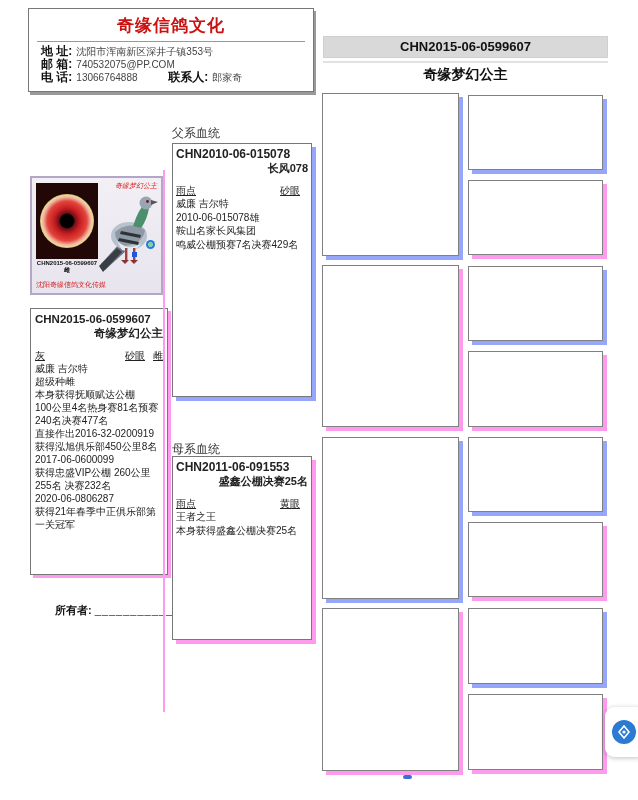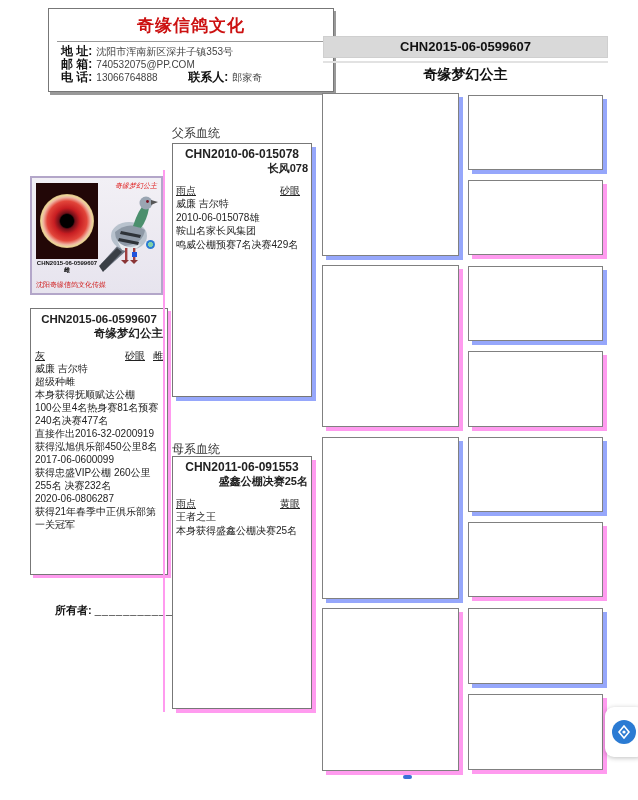--- a/index.html
+++ b/index.html
@@ -5,21 +5,21 @@
   :root{
     --accent-red:#cc1111; --bar-bg:#d9d9d9; --blue-shadow:#96a7fb; --pink-shadow:#ff9bef;
     --box-border:#808080; --share-blue:#2b7bd3;
   }
   *{margin:0;padding:0;box-sizing:border-box;}
   html,body{background:#fff;}
   body{font-family:"Liberation Sans","DejaVu Sans",sans-serif;color:#222;}
   #page{position:relative;width:638px;height:800px;background:#fff;overflow:hidden;}
 
   
-  .contact-card{position:absolute;left:48px;top:8px;width:286px;height:84px;
+  .contact-card{position:absolute;left:28px;top:8px;width:286px;height:84px;
     background:#fff;border:1px solid #777;box-shadow:2px 3px 0 #999;}
   .contact-title{color:var(--accent-red);font-weight:bold;font-size:17px;text-align:center;margin-top:5px;letter-spacing:1px;}
   .contact-sep{margin:4px 8px 3px 8px;border-top:1px solid #999;}
   .contact-row{padding-left:12px;font-size:10px;line-height:13px;color:#444;white-space:nowrap;}
   .contact-row b{font-size:12px;color:#111;margin-right:4px;}
   .contact-row .second{margin-left:28px;}
 
   
   .ring-bar{position:absolute;left:323px;top:36px;width:285px;height:22px;background:var(--bar-bg);
     border:1px solid #cfcfcf;text-align:center;font-weight:bold;font-size:13px;line-height:20px;color:#111;}
@@ -37,38 +37,38 @@
   .photo-script{position:absolute;right:4px;top:4px;width:56px;text-align:right;font-size:7px;line-height:9px;
     color:#e02020;font-family:"DejaVu Serif",serif;font-style:italic;}
   .studio-caption{position:absolute;left:4px;bottom:3px;font-size:7px;color:#d02020;}
   .photo-logo{position:absolute;right:6px;top:62px;width:9px;height:9px;border-radius:50%;
     background:radial-gradient(circle,#7fd0a8 0 40%,#2b7bd3 41% 100%);}
   .pigeon-svg{position:absolute;right:0px;top:8px;}
 
   
   .main-box{position:absolute;left:30px;top:308px;width:138px;height:267px;background:#fff;
     border:1px solid #777;box-shadow:3px 3px 0 var(--pink-shadow);padding:3px 4px;font-size:10px;line-height:13px;}
-  .box-ring{font-weight:bold;font-size:11.5px;text-align:center;line-height:14px;}
+  .box-ring{font-weight:bold;font-size:11.5px;line-height:14px;}
   .box-name{font-weight:bold;font-size:11.5px;text-align:right;line-height:14px;}
   .trait-row{display:flex;line-height:13px;margin-top:9px;text-decoration:underline;}
   .trait-row .t-color{flex:1;}
   .trait-row .t-eye{margin-right:8px;}
   .list-line{min-height:13px;}
   .ach-list{}
 
   
   .owner-line{position:absolute;left:55px;top:603px;font-size:11px;font-weight:bold;color:#111;}
   .owner-line .blank{font-weight:normal;color:#333;letter-spacing:1px;}
 
   
   .section-label{position:absolute;font-size:12px;color:#333;}
   .blood-box{position:absolute;width:140px;background:#fff;border:1px solid #777;
     padding:3px;font-size:10px;line-height:13.5px;}
   .father-box{left:172px;top:143px;height:254px;box-shadow:4px 4px 0 var(--blue-shadow);}
-  .mother-box{left:172px;top:456px;height:253px;box-shadow:4px 4px 0 var(--pink-shadow);}
+  .mother-box{left:172px;top:456px;height:184px;box-shadow:4px 4px 0 var(--pink-shadow);}
   .blood-box .box-ring{font-size:12px;}
   .blood-box .box-name{font-size:11px;}
 
   .pink-vline{position:absolute;left:163px;top:170px;width:2px;height:542px;background:var(--pink-shadow);}
 
   
   .abox{position:absolute;background:#fff;border:1px solid var(--box-border);}
   .abox.blue{box-shadow:4px 4px 0 var(--blue-shadow);}
   .abox.pink{box-shadow:4px 4px 0 var(--pink-shadow);}
 

